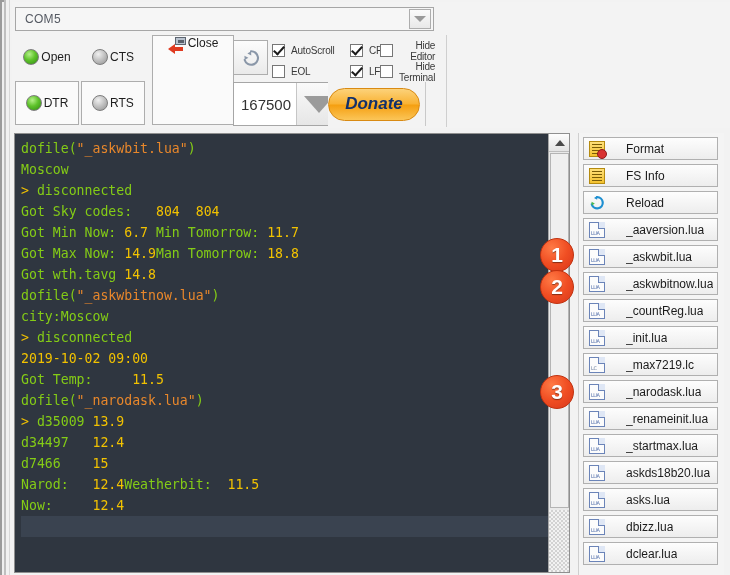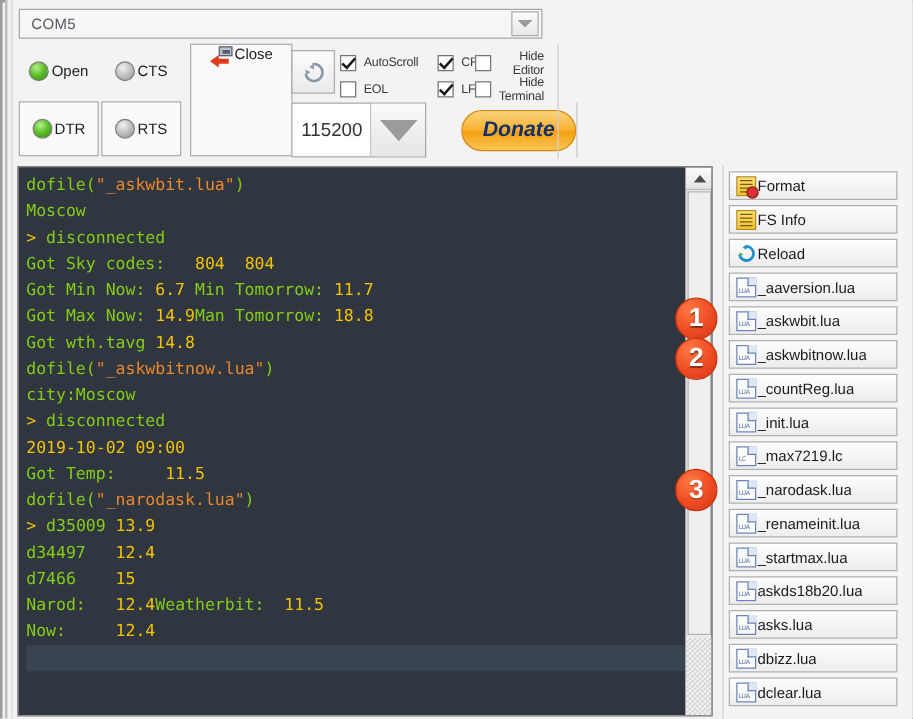--- a/index.html
+++ b/index.html
@@ -198,25 +198,25 @@
   .baud .tri {
     width: 0; height: 0;
     border-left: 15px solid transparent;
     border-right: 15px solid transparent;
     border-top: 17px solid #9b9b9b;
   }
 
   
   .donate-wrap {
     position: absolute;
-    left: 352px; top: 80px;
+    left: 316px; top: 80px;
     width: 98px; height: 44px;
     background: #f3f3f3;
     border-right: 1px solid #c9c9c9;
-    display: flex; align-items: center; justify-content: flex-end;
+    display: flex; align-items: center; justify-content: flex-start;
   }
   .donate {
     width: 92px; height: 33px;
     border-radius: 17px;
     border: 1px solid #d98a12;
     background: linear-gradient(#fcd27a 0%, #f9b233 48%, #f59f10 52%, #fbc558 100%);
     color: #12306b;
     font-size: 17px; font-weight: bold; font-style: italic;
     display: flex; align-items: center; justify-content: center;
     font-family: "Liberation Sans", sans-serif;
@@ -303,21 +303,21 @@
     padding-top: 4px;
   }
   .fbtn {
     position: relative;
     margin: 0 6px 4px 4px;
     height: 23px;
     background: linear-gradient(#fdfdfd,#ededed);
     border: 1px solid #b0b0b0;
     display: flex; align-items: center;
     padding-left: 5px;
-    gap: 1px;
+    gap: 21px;
     font-size: 12px;
     color: #1b1b1b;
   }
   .fbtn .name { white-space: nowrap; overflow: hidden; }
 
   
   .ico { width: 16px; height: 16px; flex: none; position: relative; }
 
   .ico-lua {
     background: #fcfcfc;
@@ -455,21 +455,21 @@
             <span class="cb-lbl">Hide Editor</span>
           </label>
           <label class="cb-row">
             <span class="cb"></span>
             <span class="cb-lbl">Hide Terminal</span>
           </label>
         </div>
     </div>
 
     <div class="baud">
-      <span class="val">115200</span>
+      <span class="val">167500</span>
       <span class="arrowbox">
         <span class="tri"></span>
       </span>
     </div>
 
     <div class="donate-wrap">
       <div class="donate">Donate</div>
     </div>
 
     <div class="toolbar-sep"></div>

